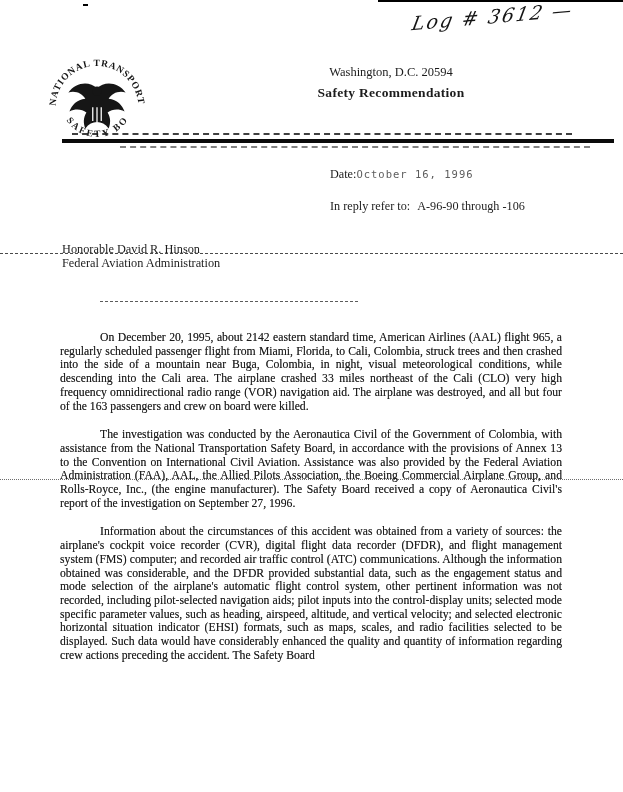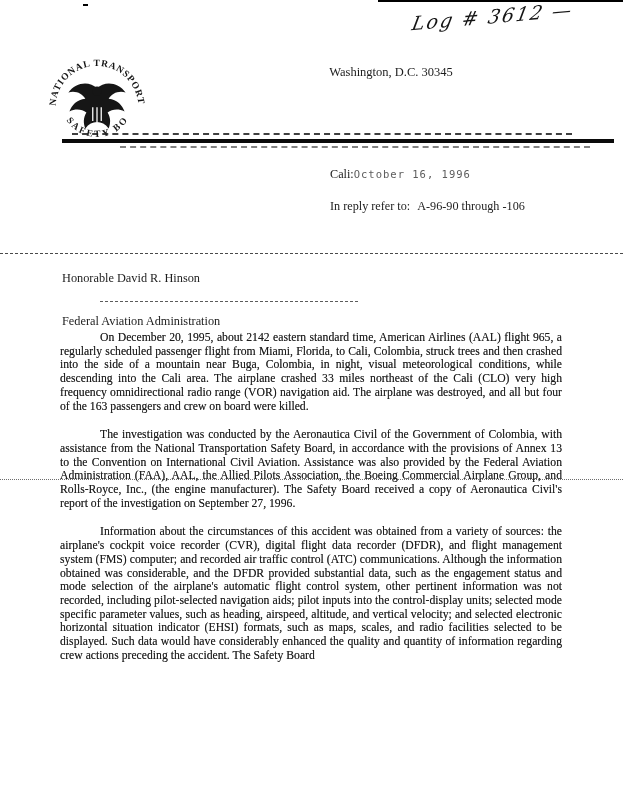--- a/index.html
+++ b/index.html
@@ -45,21 +45,21 @@
   .meta-date { position: absolute; top: 167px; left: 330px; font-size: 12.2px; }
   .date-value {
     font-family: "DejaVu Sans Mono", monospace; font-size: 10.5px;
     color: #5c5c5c; letter-spacing: 1px; margin-left: 0;
   }
   .meta-reply { position: absolute; top: 199px; left: 330px; font-size: 12.2px; }
   .reply-value { margin-left: 7px; }
 
   
   .recipient { position: absolute; top: 242px; left: 62px; font-size: 12.3px; line-height: 14.4px; }
-  .recipient div { white-space: nowrap; margin-top: 29px; }
+  .recipient div { white-space: nowrap; }
 
   
   .artifact-line-1 { position: absolute; top: 253px; left: 0; width: 623px; border-top: 1.6px dashed #2a2a2a; opacity: .85; }
   .artifact-line-2 { position: absolute; top: 301px; left: 100px; width: 258px; border-top: 1.8px dashed #333; opacity: .8; }
   .artifact-line-3 { position: absolute; top: 479px; left: 0; width: 623px; border-top: 1.5px dotted #4a4a4a; opacity: .8; }
 
   
   .body-text {
     position: absolute; top: 331px; left: 60px; width: 506px;
     font-size: 11.7px; line-height: 13.7px; text-align: justify;
@@ -100,29 +100,30 @@
       <circle cx="50" cy="39" r="4.5" fill="#161616"></circle>
       <g stroke="#ffffff" stroke-width="1.2">
         <line x1="46" y1="54" x2="46" y2="67"></line>
         <line x1="50" y1="54" x2="50" y2="68"></line>
         <line x1="54" y1="54" x2="54" y2="67"></line>
       </g>
     </g>
   </svg>
 
   <div class="header-text">
-    <div class="org-address">Washington, D.C. 30345</div>
+    <div class="org-address">Washington, D.C. 20594</div>
+    <div class="doc-type">Safety Recommendation</div>
   </div>
 
   <div class="rule-dash-top"></div>
   <div class="rule"></div>
   <div class="rule-dash-bottom"></div>
 
   <div class="meta-date">
-    <span>Cali:</span><span class="date-value">October 16, 1996</span>
+    <span>Date:</span><span class="date-value">October 16, 1996</span>
   </div>
 
   <div class="meta-reply">
     <span>In reply refer to:</span><span class="reply-value">A-96-90 through -106</span>
   </div>
 
   <div class="recipient">
     <div>Honorable David R. Hinson</div>
     <div>Federal Aviation Administration</div>
   </div>

